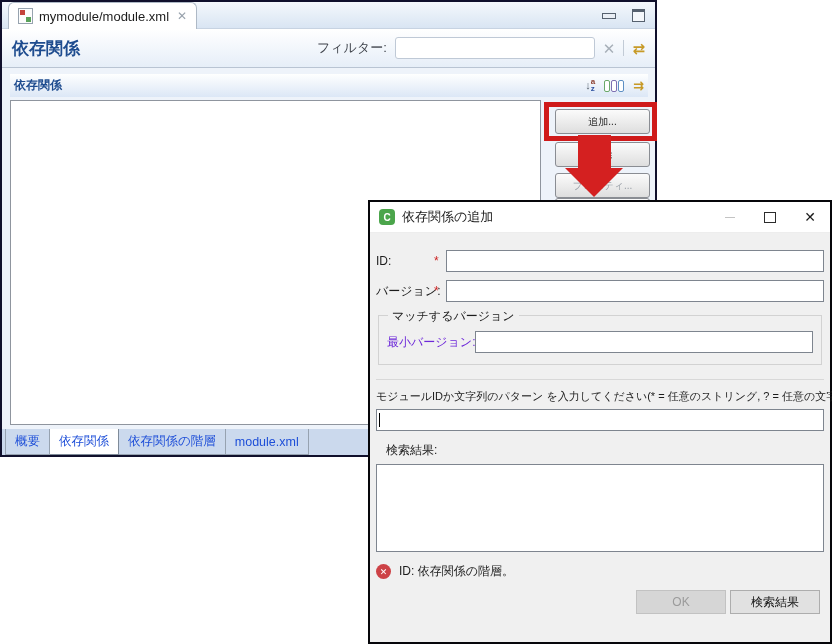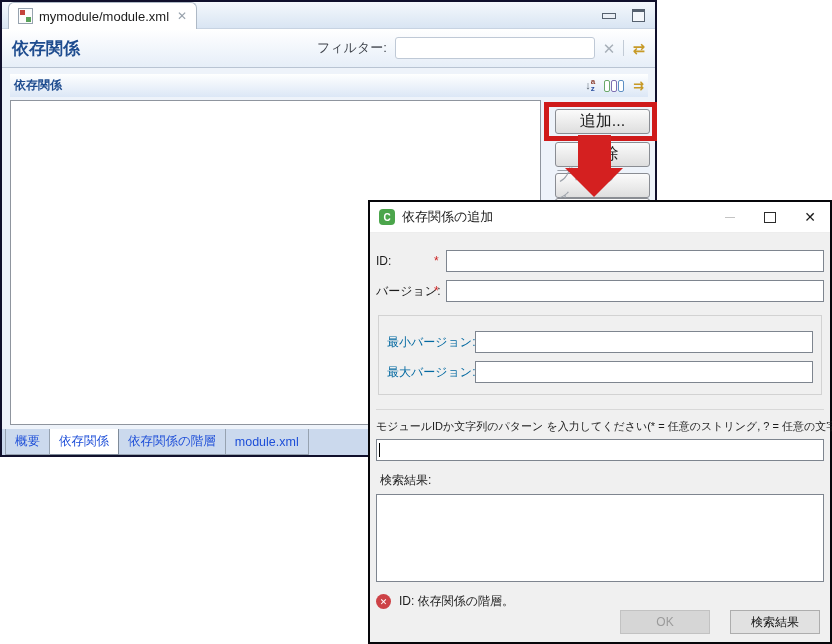--- a/index.html
+++ b/index.html
@@ -41,21 +41,21 @@
   .cols-icon i{display:block;width:4px;height:10px;border-radius:2px;background:#fff;}
   .cols-icon .c1{border:1px solid #69a869;}
   .cols-icon .c2{border:1px solid #7d6fb2;}
   .cols-icon .c3{border:1px solid #5d8fc4;}
   .expand-icon{color:#c79a27;font-size:13px;font-weight:bold;line-height:1;}
 
   .list-area{position:absolute;left:8px;top:98px;width:531px;height:325px;background:#fff;border:1px solid #8f959e;box-sizing:border-box;}
 
   .eclipse-btn{position:absolute;left:553px;width:95px;height:25px;box-sizing:border-box;
     background:linear-gradient(#fbfbfb,#dedede);border:1px solid #8a8d93;border-radius:3px;
-    font-size:16px;color:#1c1c1c;display:flex;align-items:center;justify-content:center;}
+    font-size:10px;color:#1c1c1c;display:flex;align-items:center;justify-content:center;}
   .btn-add{top:107px;}
   .btn-remove{top:140px;}
   .btn-props{top:171px;color:#9ba1a9;}
   .btn-sliver{top:196px;height:12px;}
   .red-box{position:absolute;left:542px;top:100px;width:113px;height:39px;box-sizing:border-box;
     border:5px solid #cf1a1a;z-index:4;}
 
   .arrow-shaft{position:absolute;left:578px;top:135px;width:33px;height:34px;background:#d42020;z-index:5;}
   .arrow-head{position:absolute;left:565px;top:168px;width:0;height:0;z-index:5;
     border-left:29px solid transparent;border-right:29px solid transparent;border-top:29px solid #d42020;}
@@ -81,35 +81,35 @@
 
   .dialog-body{position:relative;padding:17px 6px 0;}
   .drow{display:flex;align-items:center;margin-bottom:8px;}
   .dlabel{width:58px;font-size:12px;color:#1c1c1c;white-space:nowrap;flex-shrink:0;}
   .req{width:12px;color:#cc2222;font-size:12px;flex-shrink:0;}
   .dinput{flex:1;height:22px;border:1px solid #7e858f;background:#fff;box-sizing:border-box;font-size:12px;padding:0 3px;}
 
   .groupbox{position:relative;border:1px solid #d2d2d2;margin:13px 2px 0;padding:15px 8px 3px;}
   .groupbox-title{position:absolute;top:-8px;left:9px;background:#f0f0f0;padding:0 4px;font-size:12px;color:#1c1c1c;}
   .grow{display:flex;align-items:center;margin-bottom:8px;}
-  .glabel{width:88px;font-size:12px;color:#0369a1;white-space:nowrap;flex-shrink:0;}
+  .glabel{width:88px;font-size:12px;color:#6d28d9;white-space:nowrap;flex-shrink:0;}
 
   .separator{border-top:1px solid #d8d8d8;margin:14px 0 9px;}
   .instruction{font-size:11px;color:#1c1c1c;margin-bottom:5px;white-space:nowrap;}
   .pattern-input{position:relative;width:100%;height:22px;border:1px solid #7e858f;background:#fff;box-sizing:border-box;}
   .caret{position:absolute;left:2px;top:3px;width:1px;height:14px;background:#000;}
-  .results-label{font-size:12px;color:#1c1c1c;margin:11px 4px 5px;}
+  .results-label{font-size:12px;color:#1c1c1c;margin:11px 10px 5px;}
   .results-list{height:88px;background:#fff;border:1px solid #7e858f;box-sizing:border-box;}
 
   .error-row{display:flex;align-items:center;gap:8px;margin-top:11px;}
   .error-icon{width:15px;height:15px;border-radius:50%;background:#cd4246;color:#fff;font-size:9px;font-weight:bold;
     display:flex;align-items:center;justify-content:center;flex-shrink:0;}
   .error-text{font-size:12px;color:#1c1c1c;}
 
-  .dialog-buttons{position:absolute;right:10px;bottom:8px;display:flex;gap:20px;}
+  .dialog-buttons{position:absolute;right:10px;bottom:28px;display:flex;gap:4px;}
   .dbtn{width:90px;height:24px;box-sizing:border-box;font-size:12px;display:flex;align-items:center;justify-content:center;
     border:1px solid #adadad;background:#e1e1e1;color:#111;}
   .dbtn.disabled{background:#d6d6d6;color:#9b9b9b;border-color:#c2c2c2;}
 </style>
 </head>
 <body>
 
 <div class="stage">
 
   <div class="editor-window">
@@ -200,26 +200,23 @@
         <span class="req">*</span>
         <input class="dinput" value="" style="">
       </div>
       <div class="drow">
         <span class="dlabel">バージョン:</span>
         <span class="req">*</span>
         <input class="dinput" value="" style="">
       </div>
 
       <div class="groupbox">
+        <span class="groupbox-title">マッチするバージョン</span>
         <div class="grow">
           <span class="glabel">最小バージョン:</span>
-          <input class="dinput" value="" style="">
-        </div>
-        <div class="grow">
-          <span class="glabel">最大バージョン:</span>
           <input class="dinput" value="" style="">
         </div>
       </div>
 
       <div class="separator"></div>
       <div class="instruction">モジュールIDか文字列のパターン を入力してください(* = 任意のストリング, ? = 任意の文字):</div>
       <div class="pattern-input">
           <span class="caret"></span>
         </div>
 

